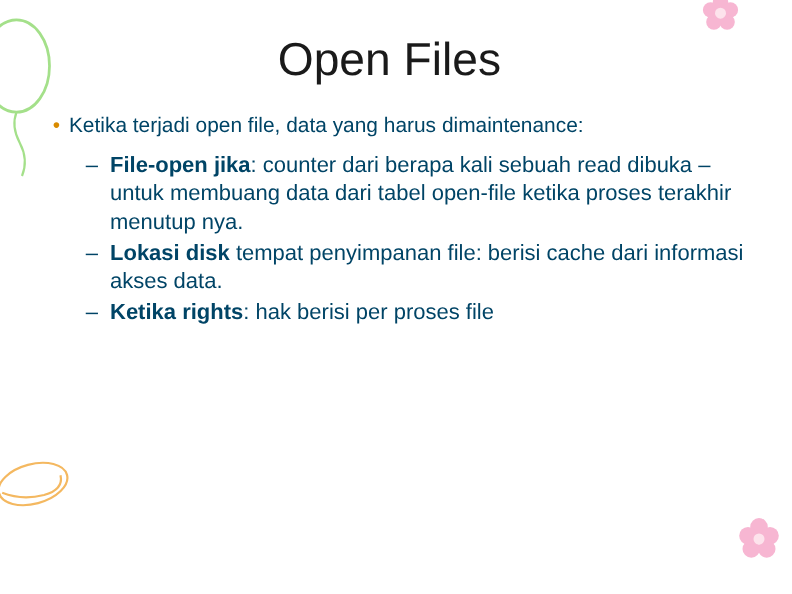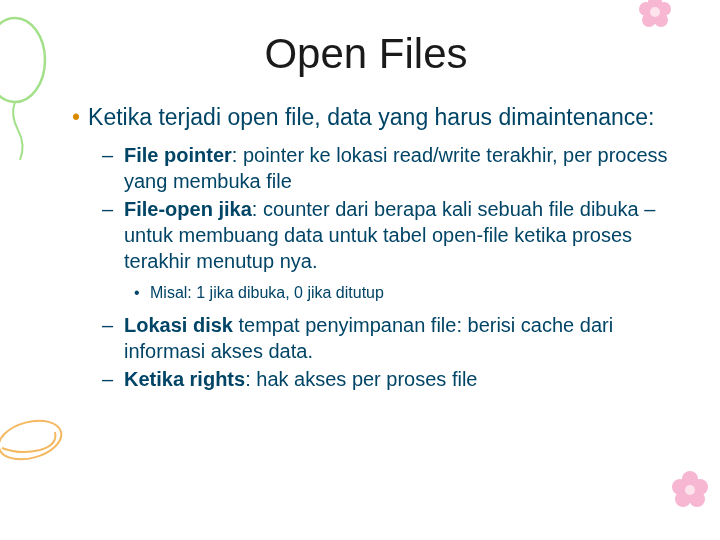--- a/index.html
+++ b/index.html
@@ -17,32 +17,32 @@
     top: 0;
     left: 0;
     width: 720px;
     height: 540px;
     pointer-events: none;
     z-index: 0;
   }
   .content {
     position: relative;
     z-index: 1;
-    padding: 20px 40px 20px 52px;
+    padding: 20px 40px 20px 28px;
   }
   .title {
     text-align: center;
     font-size: 42px;
     color: #1a1a1a;
     margin: 10px 0 25px 0;
     font-weight: normal;
   }
   .main-bullet {
     color: #004466;
-    font-size: 23px;
+    font-size: 19px;
     line-height: 1.25;
     margin-left: 20px;
   }
   .main-bullet .bullet {
     color: #d98b00;
     margin-right: 8px;
   }
   .sub-list {
     margin: 10px 0 0 0;
     padding: 0 0 0 72px;
@@ -111,28 +111,22 @@
 
 <div class="content">
   <h1 class="title">Open Files</h1>
 
   <div class="main-bullet">
     <span class="bullet">•</span><span>Ketika terjadi open file, data yang harus dimaintenance:</span>
   </div>
 
   <ul class="sub-list">
     <li class="sub-item">
-      <b>File pointer</b><span>:  pointer ke lokasi read/write terakhir, per process yang membuka file</span>
-    </li>
-    <li class="sub-item">
-      <b>File-open jika</b><span>: counter dari berapa kali sebuah file dibuka – untuk membuang data untuk tabel open-file ketika proses terakhir menutup nya.</span>
-      <ul style="padding:0;margin:0;">
-        <li class="sub-sub">Misal: 1 jika dibuka, 0 jika ditutup</li>
-      </ul>
+      <b>File-open jika</b><span>: counter dari berapa kali sebuah read dibuka – untuk membuang data dari tabel open-file ketika proses terakhir menutup nya.</span>
     </li>
     <li class="sub-item">
       <b>Lokasi disk</b><span> tempat penyimpanan file: berisi cache dari informasi akses data.</span>
     </li>
     <li class="sub-item">
-      <b>Ketika rights</b><span>: hak akses per proses file</span>
+      <b>Ketika rights</b><span>: hak berisi per proses file</span>
     </li>
   </ul>
 </div>
 
 </body></html>

